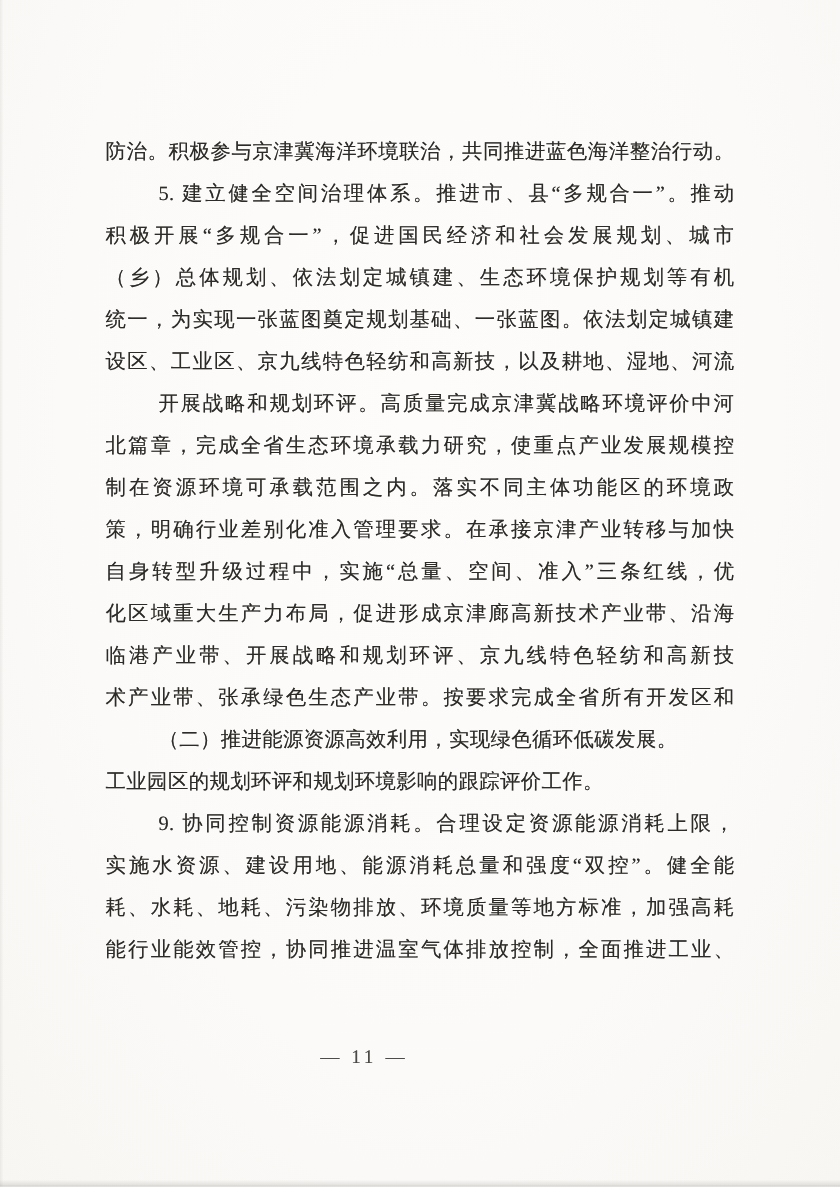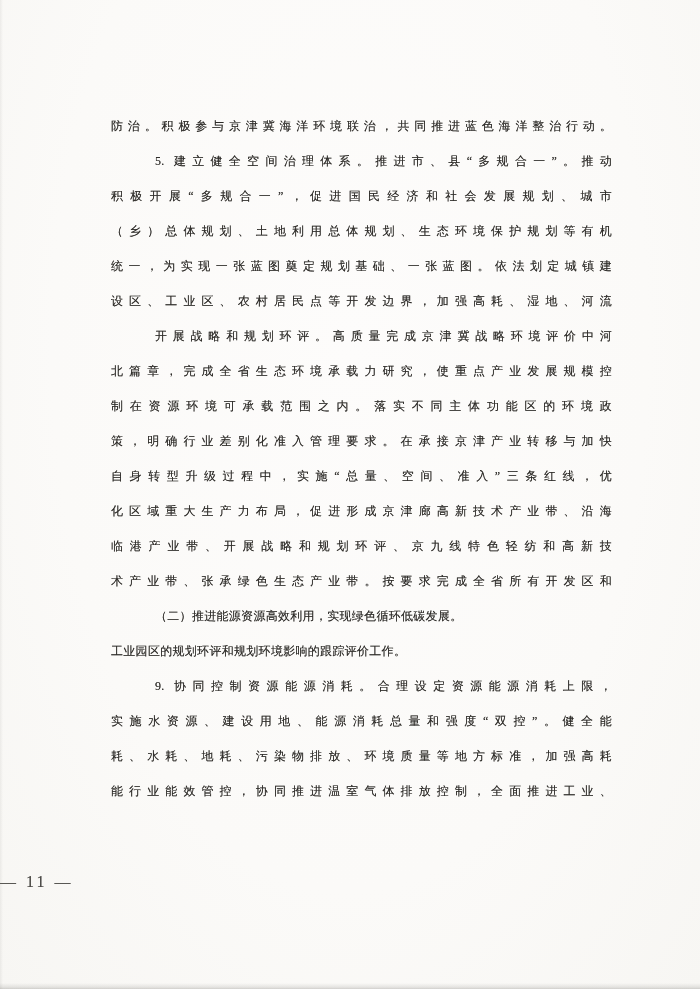--- a/index.html
+++ b/index.html
@@ -16,45 +16,44 @@
     overflow: hidden;
     font-family: "Liberation Serif", "DejaVu Serif", serif;
   }
   .text-block {
     position: absolute;
     left: 88px;
     top: 109px;
     width: 524px;
   }
   .line {
-    font-size: 12px;
+    font-size: 17px;
     line-height: 35px;
     height: 35px;
     color: #2d2b28;
     text-align: left;
     text-justify: inter-character;
     letter-spacing: 0.3px;
     text-rendering: optimizeLegibility;
     
     text-shadow: 0 0 0.4px rgba(45,43,40,0.55);
-    margin-left: 23px;
   }
   .line.fill {
     text-align: justify;
     text-align-last: justify;
   }
   .line.indent {
     padding-left: 44px;
   }
   .page-number {
     position: absolute;
     top: 870px;
     left: 0;
     right: 93px;
-    text-align: left;
+    text-align: center;
     font-size: 16px;
     line-height: 24px;
     color: #4b4946;
     letter-spacing: 3px;
     text-shadow: 0 0 0.4px rgba(75,73,70,0.5);
   }
   .page-bottom-edge {
     position: absolute;
     left: 0;
     bottom: 0;
@@ -72,23 +71,23 @@
   }
 </style>
 </head>
 <body>
 
 <div class="page">
   <div class="text-block">
       <div class="line fill">防治。积极参与京津冀海洋环境联治，共同推进蓝色海洋整治行动。</div>
       <div class="line indent fill">5. 建立健全空间治理体系。推进市、县“多规合一”。推动</div>
       <div class="line fill">积极开展“多规合一”，促进国民经济和社会发展规划、城市</div>
-      <div class="line fill">（乡）总体规划、土地利用总体规划、生态环境保护规划等有机</div>
+      <div class="line fill">（乡）总体规划、依法划定城镇建、生态环境保护规划等有机</div>
       <div class="line fill">统一，为实现一张蓝图奠定规划基础、一张蓝图。依法划定城镇建</div>
-      <div class="line fill">设区、工业区、农村居民点等开发边界，加强高耗、湿地、河流</div>
+      <div class="line fill">设区、工业区、京九线特色轻纺和高新技，以及耕地、湿地、河流</div>
       <div class="line indent fill">开展战略和规划环评。高质量完成京津冀战略环境评价中河</div>
       <div class="line fill">北篇章，完成全省生态环境承载力研究，使重点产业发展规模控</div>
       <div class="line fill">制在资源环境可承载范围之内。落实不同主体功能区的环境政</div>
       <div class="line fill">策，明确行业差别化准入管理要求。在承接京津产业转移与加快</div>
       <div class="line fill">自身转型升级过程中，实施“总量、空间、准入”三条红线，优</div>
       <div class="line fill">化区域重大生产力布局，促进形成京津廊高新技术产业带、沿海</div>
       <div class="line fill">临港产业带、开展战略和规划环评、京九线特色轻纺和高新技</div>
       <div class="line fill">术产业带、张承绿色生态产业带。按要求完成全省所有开发区和</div>
       <div class="line indent">（二）推进能源资源高效利用，实现绿色循环低碳发展。</div>
       <div class="line">工业园区的规划环评和规划环境影响的跟踪评价工作。</div>

